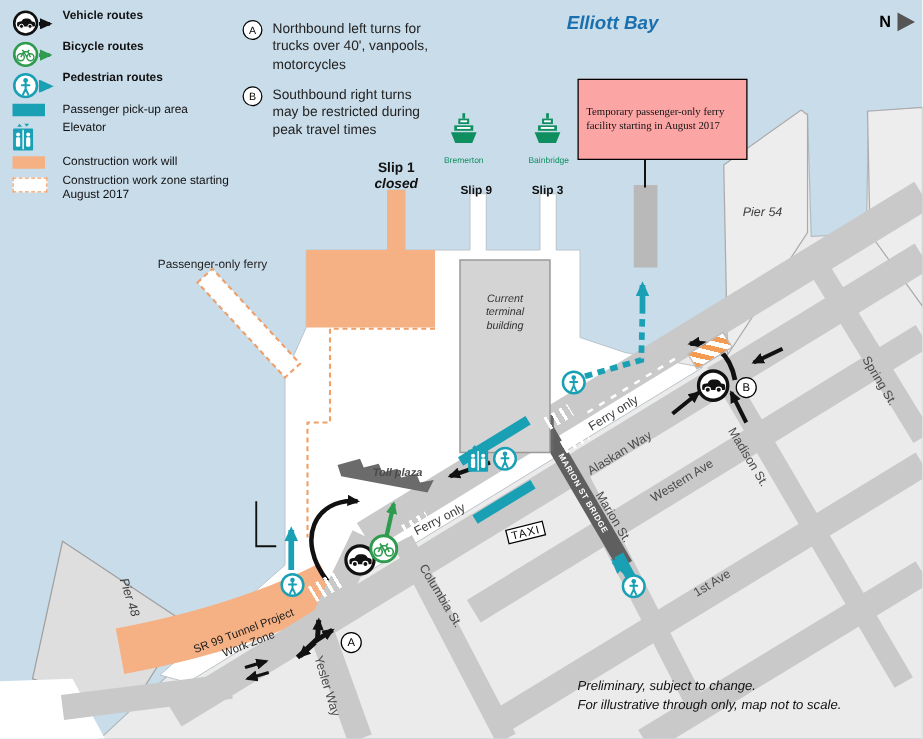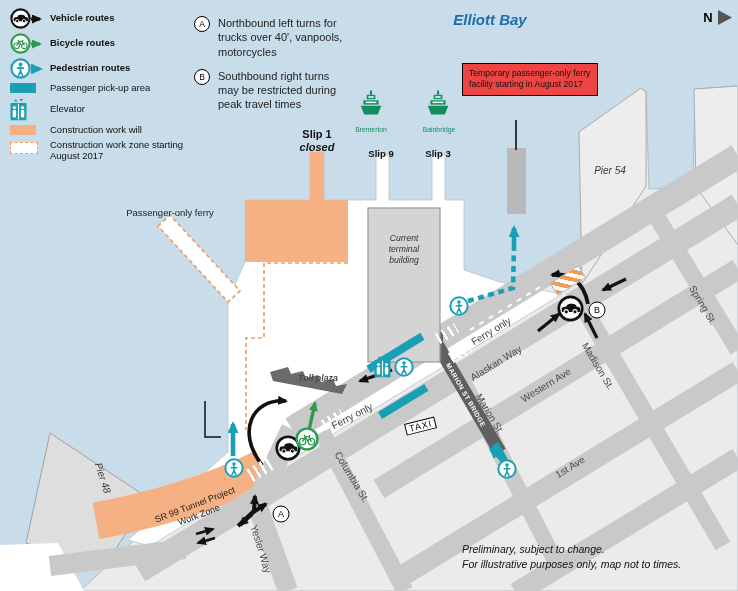--- a/index.html
+++ b/index.html
@@ -1,26 +1,26 @@
 <!DOCTYPE html>
 <html><head>
 <meta charset="utf-8">
 <style>
   html,body{margin:0;padding:0;background:#fff;}
   #stage{position:relative;width:738px;height:591px;overflow:hidden;
          font-family:"Liberation Sans",sans-serif;background:#fff;}
   #stage svg.base{position:absolute;left:0;top:0;}
   .lbl{position:absolute;white-space:nowrap;color:#3d3d3d;}
-  .callout{position:absolute;background:#ef4444;border:1.6px solid #000;color:#111;
-           font-size:8.6px;line-height:1.32;padding:4px 6px;}
+  .callout{position:absolute;background:#fca5a5;border:1.6px solid #000;color:#111;
+           font-size:8.6px;line-height:1.32;padding:20px 6px;font-family:Liberation Serif, serif;}
   .marker{position:absolute;width:15px;height:15px;border:1.4px solid #000;border-radius:50%;
           background:#fff;color:#000;font-size:9px;line-height:15px;text-align:center;
           transform:translate(-50%,-50%);}
   .legend{position:absolute;left:10px;top:8px;width:215px;}
-  .lrow{display:flex;align-items:center;margin-bottom:4px;}
+  .lrow{display:flex;margin-bottom:4px;}
   .lico{width:40px;flex:0 0 40px;display:flex;align-items:center;}
   .ltxt{font-size:9.5px;color:#111;line-height:1.15;}
   .bold{font-weight:bold;}
   .swatch{width:26px;height:10px;}
   .notes{position:absolute;left:194px;top:16px;width:175px;}
   .nrow{display:flex;margin-bottom:10px;}
   .ncirc{width:14px;height:14px;border:1.3px solid #000;border-radius:50%;background:#fff;
          font-size:8.5px;line-height:14px;text-align:center;flex:0 0 14px;margin-right:8px;color:#000;}
   .ntxt{font-size:11px;color:#222;line-height:1.3;width:128px;}
   .xwalk-orange{position:absolute;width:32px;height:13px;
@@ -292,16 +292,16 @@
 <div class="lbl" style="left:490px;top:414px;transform:translate(-50%,-50%) rotate(59deg);font-size:10px;color:#4a4a4a;">Marion St.</div>
 <div class="lbl" style="left:703px;top:305px;transform:translate(-50%,-50%) rotate(59deg);font-size:10px;color:#4a4a4a;">Spring St.</div>
 <div class="lbl" style="left:352px;top:477px;transform:translate(-50%,-50%) rotate(59deg);font-size:10px;color:#4a4a4a;">Columbia St.</div>
 <div class="lbl" style="left:261px;top:549px;transform:translate(-50%,-50%) rotate(73deg);font-size:10px;color:#4a4a4a;">Yesler Way</div>
 
 <div class="marker" style="left:281px;top:514px;">A</div>
 <div class="marker" style="left:597px;top:310px;">B</div>
 
 <div class="lbl" style="left:462px;top:542px;transform:none;font-size:10.5px;font-style:italic;color:#111;line-height:1.45;">
   <div>Preliminary, subject to change.</div>
-  <div>For illustrative purposes only, map not to times.</div>
+  <div>For illustrative through only, map not to scale.</div>
 </div>
 
 </div>
 
 </body></html>

